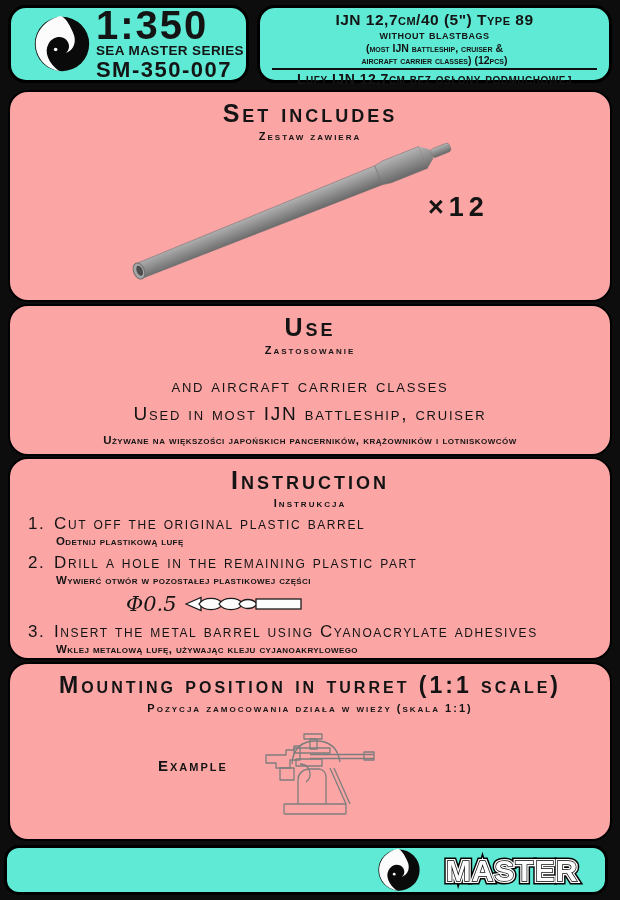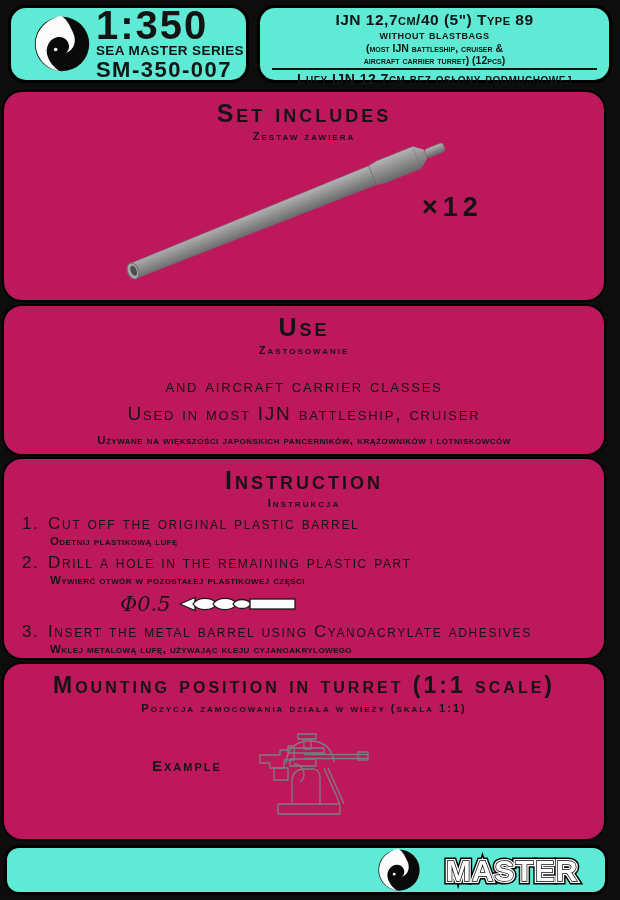--- a/index.html
+++ b/index.html
@@ -18,21 +18,21 @@
   .brand-series{font-size:13.5px;font-weight:bold;letter-spacing:.4px;line-height:1.1;}
   .brand-code{font-size:22px;font-weight:bold;letter-spacing:1.5px;line-height:1.02;}
   .product-box{left:257px;top:5px;width:355px;height:78px;border:3px solid #000;
     border-radius:18px;text-align:center;padding-top:3px;}
   .pt1{font-size:15.5px;font-weight:bold;line-height:17px;letter-spacing:.5px;}
   .pt2{font-size:12.5px;font-weight:bold;line-height:14px;letter-spacing:.5px;}
   .pt3{font-size:10.5px;font-weight:bold;line-height:12px;}
   .pdiv{border-top:2px solid #111;margin:2px 12px 2px 12px;}
   .pt4{font-size:14px;font-weight:bold;line-height:14px;letter-spacing:.5px;}
   
-  .panel{position:absolute;left:2px;width:604px;background:#be185d;
+  .panel{position:absolute;left:8px;width:604px;background:#fca5a5;
     border:2.5px solid #000;border-radius:20px;box-sizing:border-box;}
   #p-set{top:90px;height:212px;}
   #p-use{top:304px;height:152px;}
   #p-instr{top:457px;height:203px;}
   #p-mount{top:662px;height:179px;}
   .h1{font-size:25px;font-weight:bold;letter-spacing:3px;text-align:center;line-height:29px;padding-top:7px;}
   .h2{font-size:11px;font-weight:bold;letter-spacing:2px;text-align:center;line-height:16px;}
   .qty{position:absolute;left:418px;top:100px;font-size:27px;font-weight:bold;letter-spacing:5px;}
   .barrel-wrap{position:absolute;left:100px;top:46px;width:362px;height:156px;}
   
@@ -73,21 +73,21 @@
       <div class="brand-scale">1:350</div>
       <div class="brand-series">SEA MASTER SERIES</div>
       <div class="brand-code">SM-350-007</div>
     </div>
   </div>
 
   <div class="box product-box">
     <div class="pt1 sc">IJN 12,7cm/40 (5") Type 89</div>
     <div class="pt2 sc">without blastbags</div>
     <div class="pt3 sc">(most IJN battleship, cruiser &amp;</div>
-    <div class="pt3 sc">aircraft carrier turret) (12pcs)</div>
+    <div class="pt3 sc">aircraft carrier classes) (12pcs)</div>
     <div class="pdiv"></div>
     <div class="pt4 sc">Lufy IJN 12,7cm bez osłony podmuchowej</div>
   </div>
 
   <section class="panel" id="p-set">
     <div class="h1 sc">Set includes</div>
     <div class="h2 sc">Zestaw zawiera</div>
     <div class="barrel-wrap">
       <svg width="362" height="156" viewBox="0 0 362 156">
         <defs>

